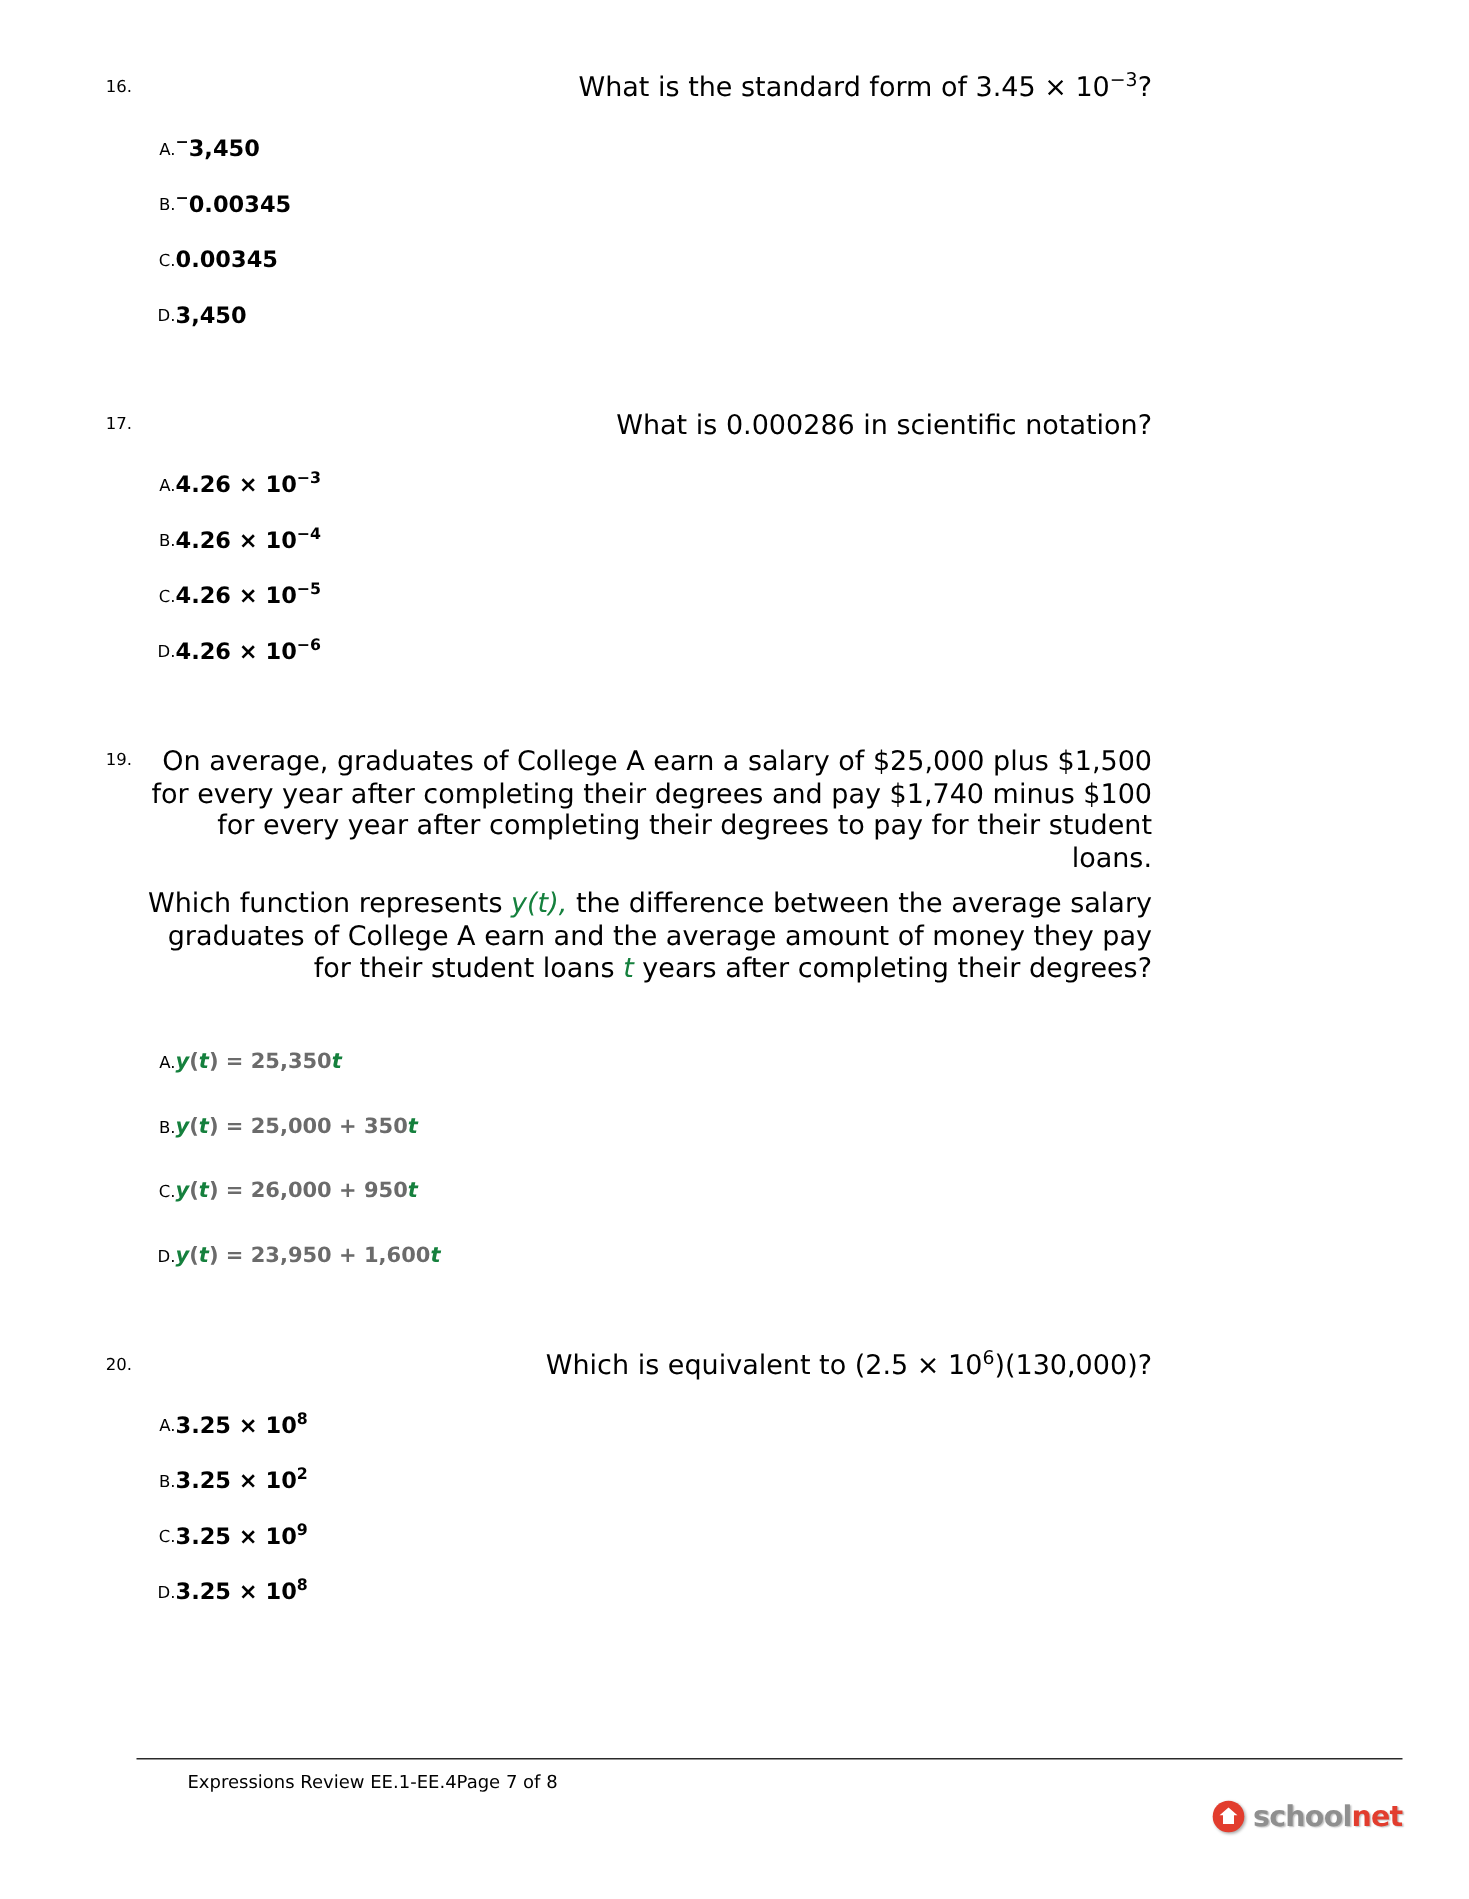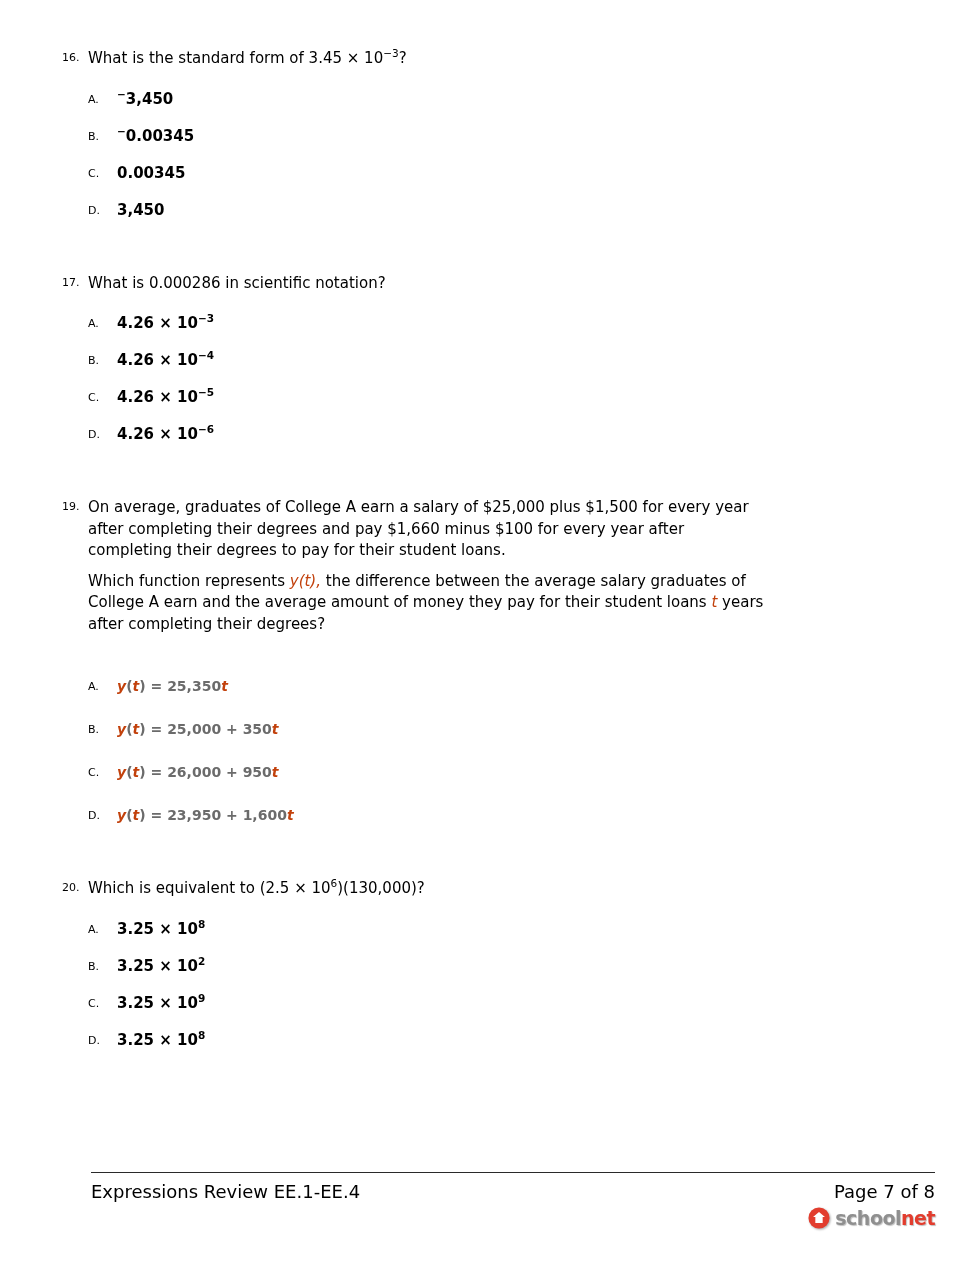--- a/index.html
+++ b/index.html
@@ -13,35 +13,36 @@
     position: relative;
     overflow: hidden;
     font-family: "DejaVu Sans", "Liberation Sans", sans-serif;
     color: #000000;
   }
   .content {
     padding: 48px 55px 0 62px;
   }
   .question {
     margin-bottom: 52px;
+    text-align: right;
   }
   .q-head {
     display: flex;
     align-items: flex-start;
   }
   .q-num {
     flex: 0 0 26px;
     font-size: 11px;
     padding-top: 3px;
   }
   .q-body {
     flex: 1 1 auto;
   }
   .q-text {
-    font-size: 15px;
+    font-size: 18px;
     line-height: 21.5px;
     max-width: 680px;
   }
   .q-para + .q-para {
     margin-top: 9px;
   }
   .options {
     margin-top: 18px;
     margin-left: 26px;
   }
@@ -65,39 +66,39 @@
   }
   .option.math-opt {
     margin-bottom: 21px;
   }
   .math-opt .opt-text {
     font-size: 14px;
     color: #6b6b6b;
   }
   .mathvar {
     font-style: italic;
-    color: #c2410c;
+    color: #15803d;
   }
   sup {
     font-size: 0.7em;
     line-height: 0;
     vertical-align: super;
   }
   .footer {
     position: absolute;
     top: 1172px;
     left: 91px;
     right: 44px;
     border-top: 1px solid #2a2a2a;
   }
   .footer-row {
     display: flex;
-    justify-content: space-between;
     padding-top: 8px;
-    font-size: 18px;
+    font-size: 12px;
+    margin-left: 34px;
   }
   .logo-row {
     display: flex;
     justify-content: flex-end;
     align-items: center;
     margin-top: 5px;
     gap: 5px;
   }
   .logo-circle {
     width: 22px;
@@ -176,21 +177,21 @@
         <span class="opt-letter">D.</span>
         <span class="opt-text">4.26 × 10<sup>−6</sup></span>
       </div>
     </div>
   </div>
 
   <div class="question">
     <div class="q-head">
       <span class="q-num">19.</span>
       <div class="q-body">
-        <div class="q-text q-para">On average, graduates of College A earn a salary of $25,000 plus $1,500 for every year after completing their degrees and pay $1,660 minus $100 for every year after completing their degrees to pay for their student loans.</div>
+        <div class="q-text q-para">On average, graduates of College A earn a salary of $25,000 plus $1,500 for every year after completing their degrees and pay $1,740 minus $100 for every year after completing their degrees to pay for their student loans.</div>
         <div class="q-text q-para">Which function represents <span class="mathvar">y(t),</span> the difference between the average salary graduates of College A earn and the average amount of money they pay for their student loans <span class="mathvar">t</span> years after completing their degrees?</div>
       </div>
     </div>
     <div class="options options-late">
       <div class="option math-opt">
         <span class="opt-letter">A.</span>
         <span class="opt-text"><span class="mathvar">y</span>(<span class="mathvar">t</span>) = 25,350<span class="mathvar">t</span></span>
       </div>
       <div class="option math-opt">
         <span class="opt-letter">B.</span>

